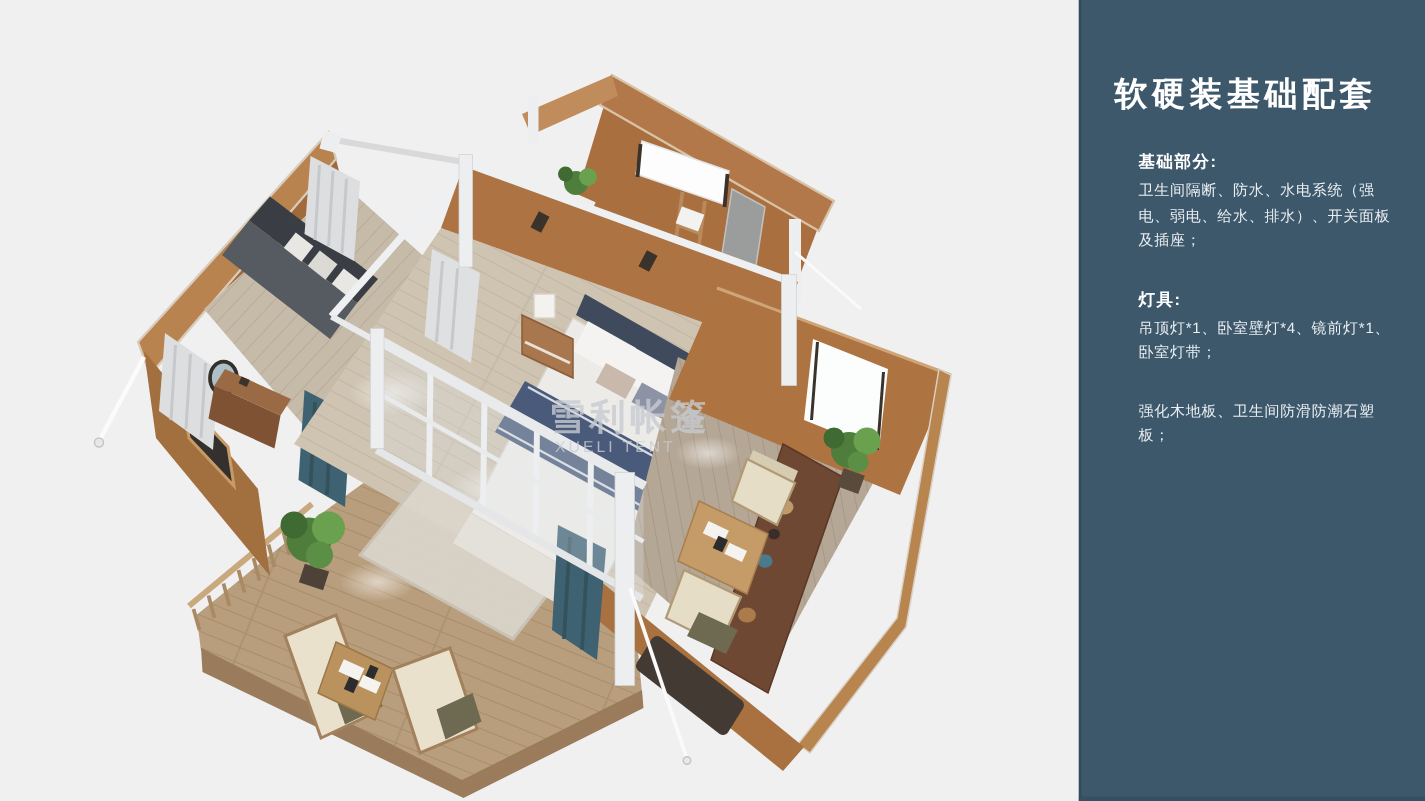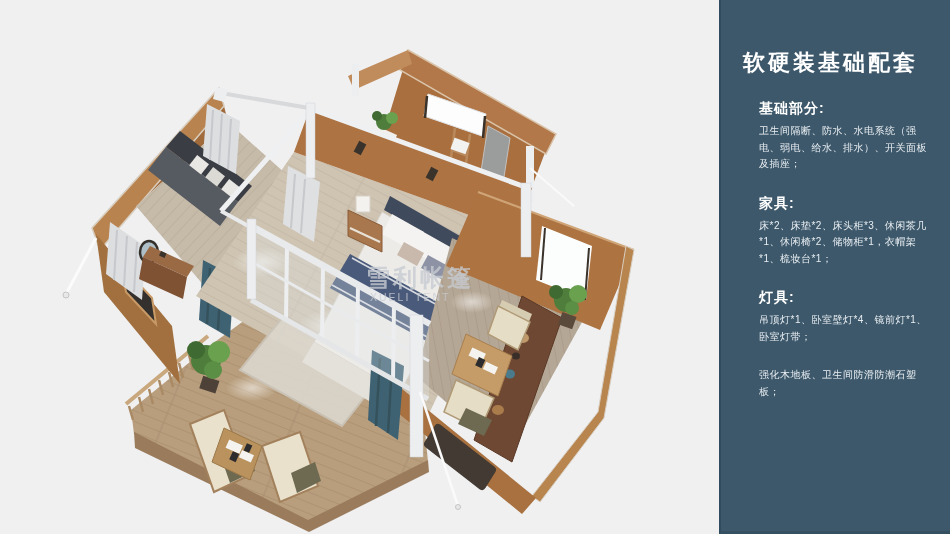--- a/index.html
+++ b/index.html
@@ -10,21 +10,21 @@
   .sidebar{
     flex:1 1 auto;height:534px;box-sizing:border-box;
     background:#3d586b;border-left:2px solid #314b5e;border-bottom:3px solid #355061;
     color:#fff;padding:30px 16px 0 22px;
   }
   .sidebar .title{
     font-size:22px;font-weight:bold;letter-spacing:3px;color:#ffffff;
     margin:18px 0 4px 0;white-space:nowrap;font-family:Liberation Serif, serif;
   }
   .section{margin-top:22px;padding-left:16px;padding-right:6px;}
-  .section h3{font-size:14px;font-weight:bold;margin:0 0 5px 0;color:#ffffff;letter-spacing:1px;}
+  .section h3{font-size:11px;font-weight:bold;margin:0 0 5px 0;color:#ffffff;letter-spacing:1px;}
   .section p{font-size:10px;line-height:1.65;margin:0;color:#e9eef2;letter-spacing:0.5px;}
   text.wm-cn{font-size:24px;font-weight:bold;letter-spacing:3px;fill:#c7cbd1;opacity:.8;}
   text.wm-en{font-size:10.5px;letter-spacing:2px;fill:#c9cdd2;opacity:.8;}
 </style>
 </head>
 <body>
 
 <div class="page">
 
   <div class="stage">
@@ -310,24 +310,20 @@
   </div>
 
   <aside class="sidebar">
     <div class="title">软硬装基础配套</div>
 
     <div class="section">
       <h3>基础部分:</h3>
       <p>卫生间隔断、防水、水电系统（强电、弱电、给水、排水）、开关面板及插座；</p>
     </div>
 
-    <div class="section">
-      <h3>家具:</h3>
-      <p>床*2、床垫*2、床头柜*3、休闲茶几*1、休闲椅*2、储物柜*1，衣帽架*1、梳妆台*1；</p>
-    </div>
 
     <div class="section">
       <h3>灯具:</h3>
       <p>吊顶灯*1、卧室壁灯*4、镜前灯*1、卧室灯带；</p>
     </div>
 
 
     <div class="section">
       <p>强化木地板、卫生间防滑防潮石塑板；</p>
     </div>

